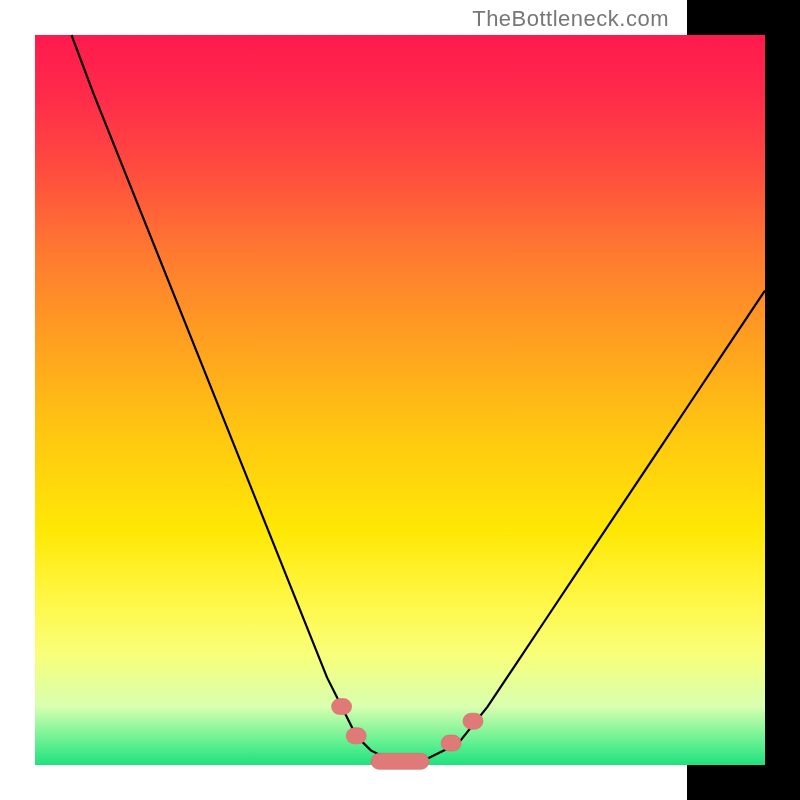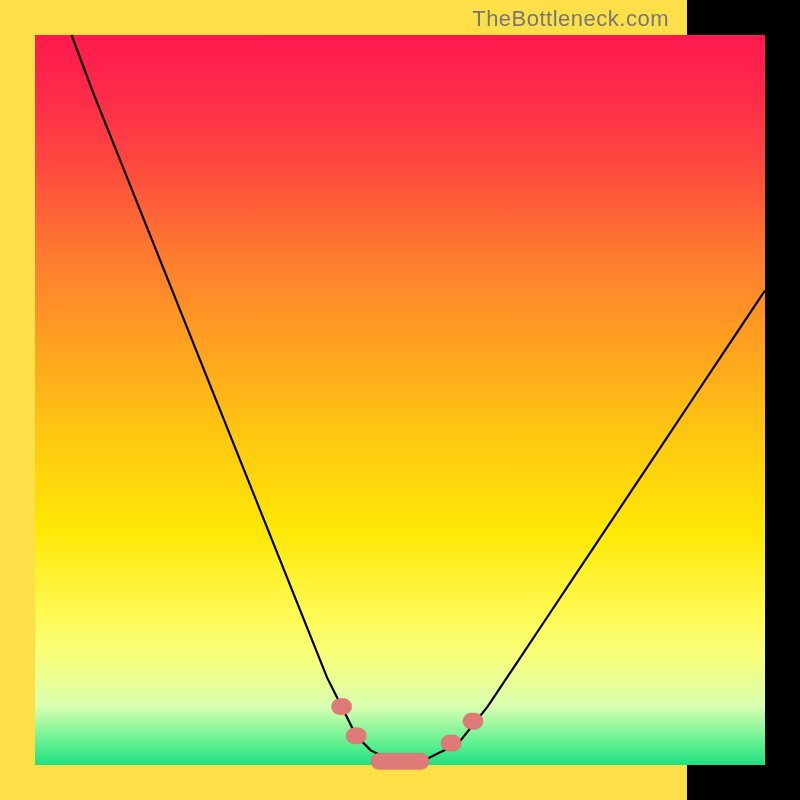--- a/index.html
+++ b/index.html
@@ -8,21 +8,21 @@
     width: 800px;
     height: 800px;
     overflow: hidden;
     background: #000;
     font-family: Arial, Helvetica, sans-serif;
   }
   .frame {
     position: relative;
     width: 687px;
     height: 800px;
-    background: #fde047;
+    background: #ffffff;
   }
   .plot-area {
     position: absolute;
     left: 35px;
     top: 35px;
     width: 730px;
     height: 730px;
     background: linear-gradient(to bottom,
       #ff1a4d 0%,
       #ff2a4a 8%,

